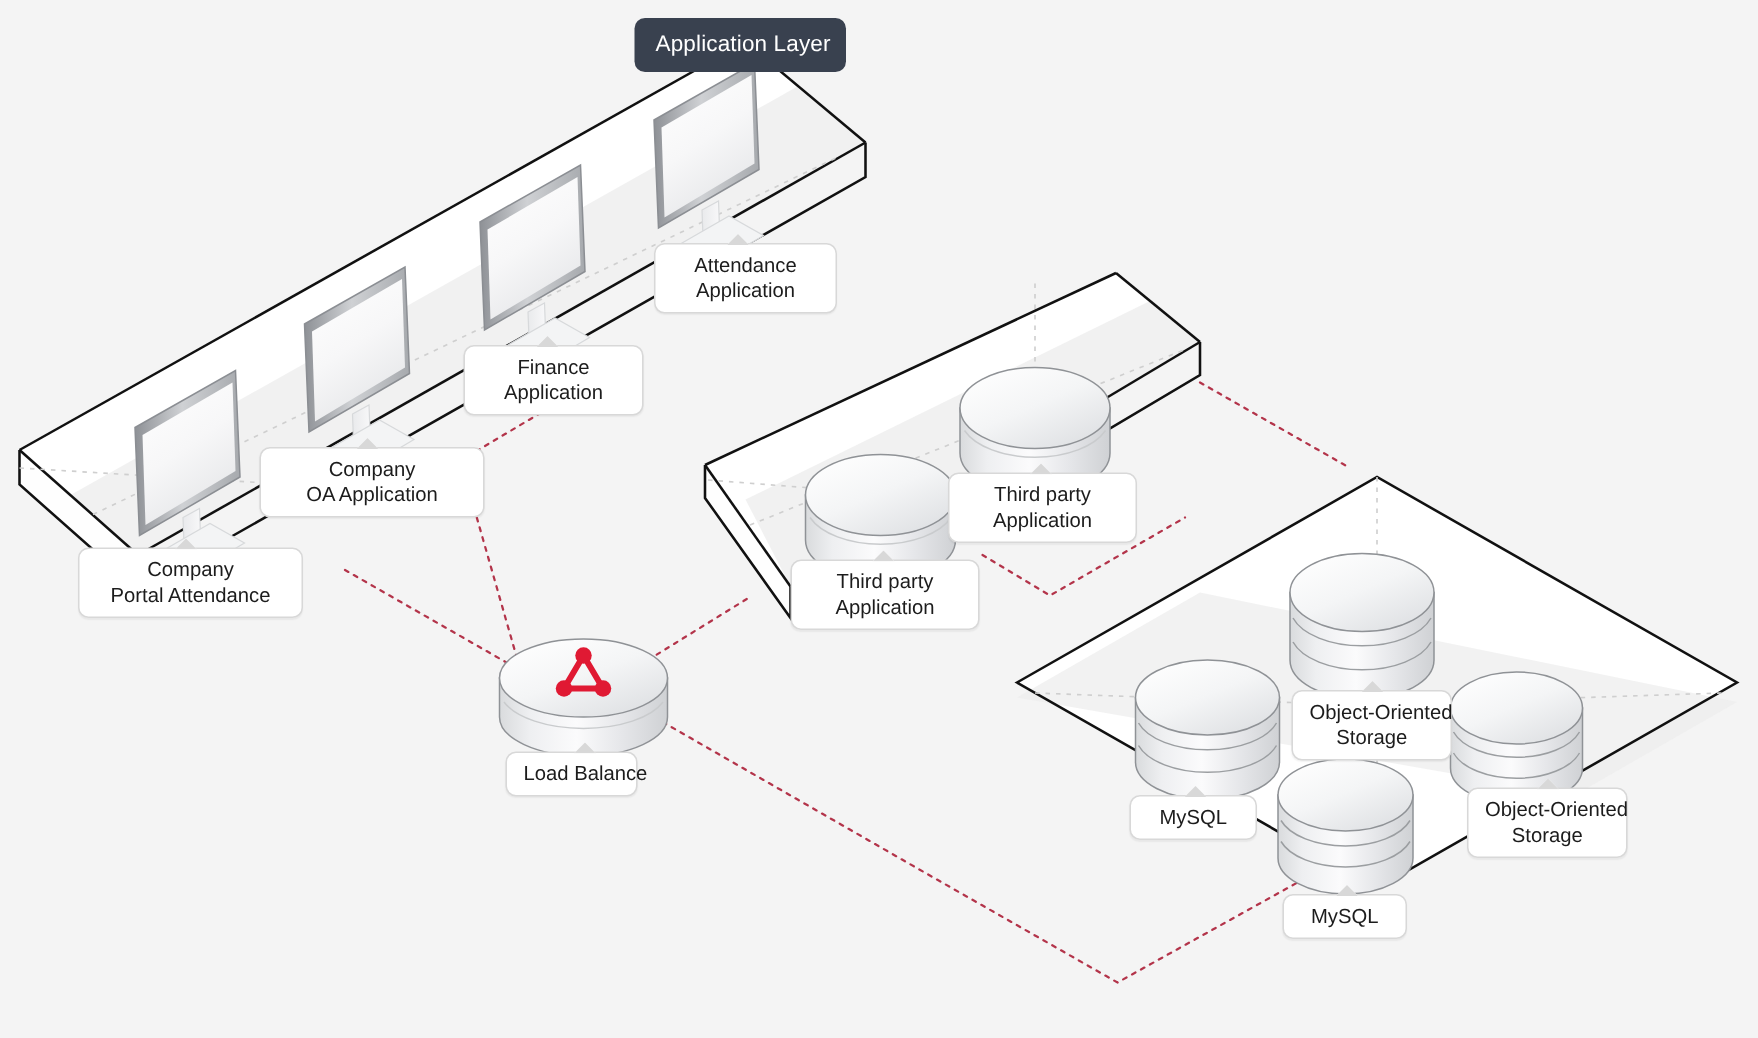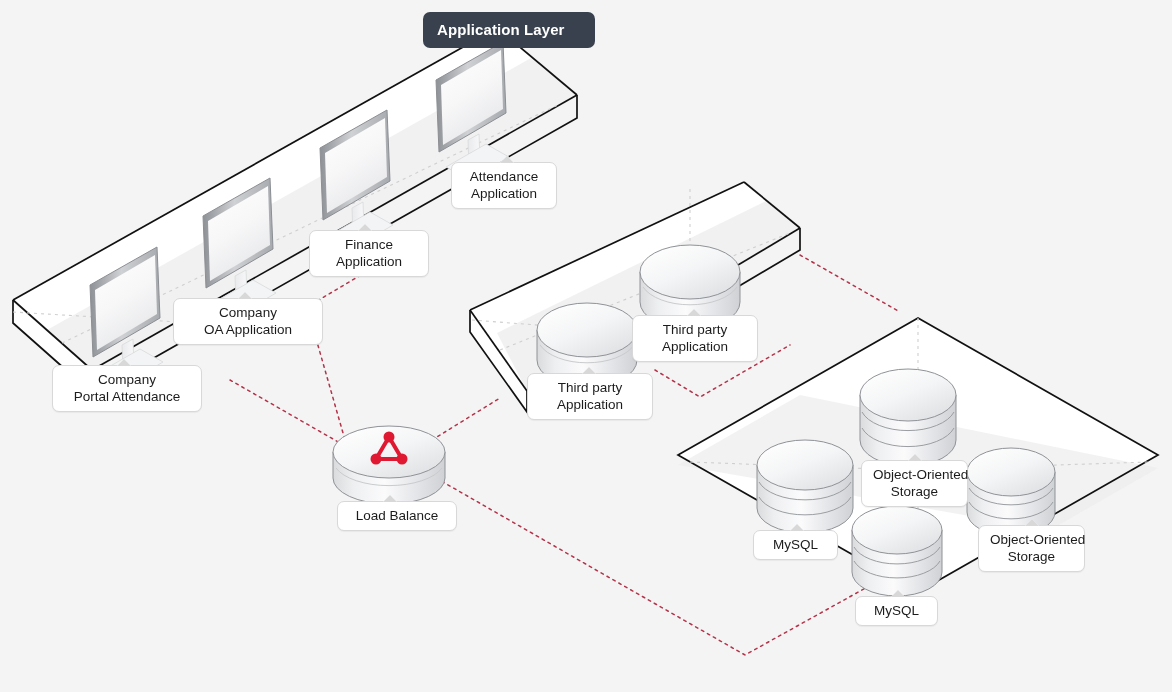--- a/index.html
+++ b/index.html
@@ -15,25 +15,24 @@
   #scene{position:absolute;left:0;top:0;width:1172px;height:692px;}
 
   
   .layer-badge{
     position:absolute;
     background:#39414f;
     color:#ffffff;
     border-radius:7px;
     font-size:15px;
     line-height:1;
-    padding:10px 30px 11px 14px;
+    padding:10px 10px 11px 14px;
     white-space:nowrap;
     letter-spacing:.1px;
     box-sizing:border-box;
-    font-weight:bold;
   }
 
   
   .node-label{
     position:absolute;
     background:#ffffff;
     color:#1c1c1c;
     border:1px solid #d8d8d8;
     border-radius:7px;
     font-size:13.5px;
@@ -261,39 +260,39 @@
     <span>Company</span>
     <span class="l2">OA Application</span>
   </div>
 
   <div class="node-label" style="left:309px;top:230px;width:120px;">
     <span class="notch" style="left:47px;"></span>
     <span>Finance</span>
     <span class="l2">Application</span>
   </div>
 
-  <div class="node-label" style="left:451px;top:162px;width:106px;">
+  <div class="node-label" style="left:436px;top:162px;width:122px;">
     <span class="notch" style="left:47px;"></span>
     <span>Attendance</span>
     <span class="l2">Application</span>
   </div>
 
   <div class="node-label" style="left:527px;top:373px;width:126px;">
     <span class="notch" style="left:53px;"></span>
     <span>Third party</span>
     <span class="l2">Application</span>
   </div>
 
   <div class="node-label" style="left:632px;top:315px;width:126px;">
     <span class="notch" style="left:53px;"></span>
     <span>Third party</span>
     <span class="l2">Application</span>
   </div>
 
-  <div class="node-label" style="left:337px;top:501px;width:120px;">
+  <div class="node-label" style="left:337px;top:501px;width:88px;">
     <span class="notch" style="left:44px;"></span>
     <span>Load Balance</span>
   </div>
 
   <div class="node-label" style="left:861px;top:460px;width:107px;">
     <span class="notch" style="left:45px;"></span>
     <span>Object-Oriented</span>
     <span class="l2">Storage</span>
   </div>
 

